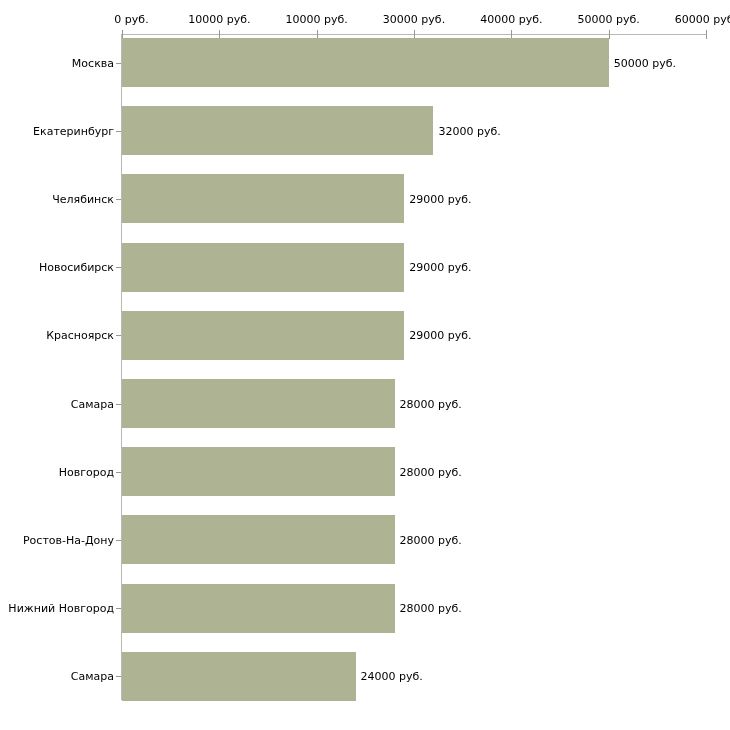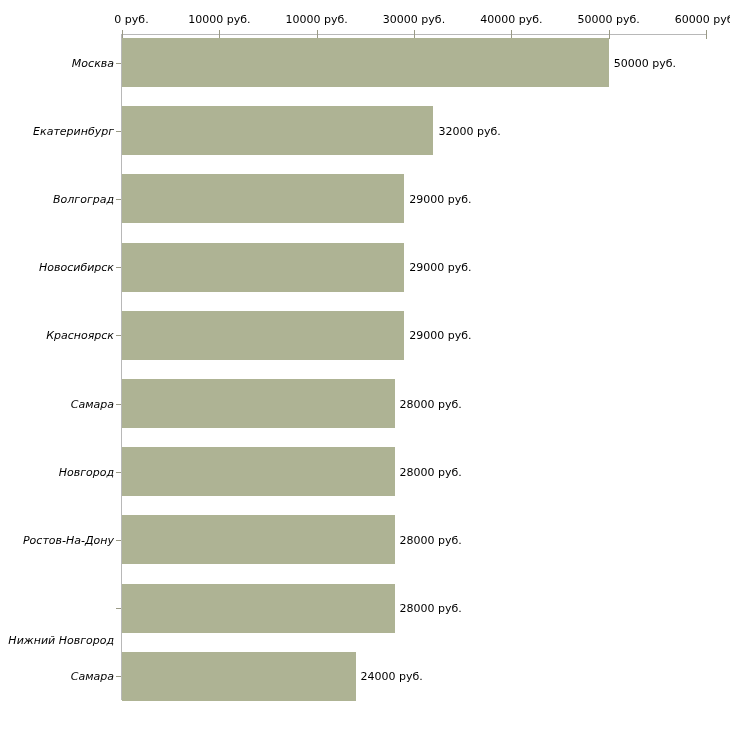--- a/index.html
+++ b/index.html
@@ -62,21 +62,20 @@
   }
   .cat-label {
     position: absolute;
     right: 616px;          
     font-size: 11px;
     color: #000000;
     white-space: nowrap;
     text-align: right;
     line-height: 13px;
     transform: translateY(-50%);
-    font-style: italic;
   }
 
   
   .bar {
     position: absolute;
     left: 122px;
     background: #aeb394;
   }
   .bar-value {
     position: absolute;
@@ -110,33 +109,33 @@
       <div class="x-tick-label" style="left: 608.667px;">50000 руб.</div>
       <div class="x-tick" style="left: 706px;"></div>
       <div class="x-tick-label" style="left: 706px;">60000 руб.</div>
     </div>
   <div id="y-ticks-layer">
       <div class="y-tick" style="top: 63px;"></div>
       <div class="cat-label" style="top: 62.5px;">Москва</div>
       <div class="y-tick" style="top: 131px;"></div>
       <div class="cat-label" style="top: 130.7px;">Екатеринбург</div>
       <div class="y-tick" style="top: 199px;"></div>
-      <div class="cat-label" style="top: 198.9px;">Волгоград</div>
+      <div class="cat-label" style="top: 198.9px;">Челябинск</div>
       <div class="y-tick" style="top: 267px;"></div>
       <div class="cat-label" style="top: 267.1px;">Новосибирск</div>
       <div class="y-tick" style="top: 335px;"></div>
       <div class="cat-label" style="top: 335.3px;">Красноярск</div>
       <div class="y-tick" style="top: 404px;"></div>
       <div class="cat-label" style="top: 403.5px;">Самара</div>
       <div class="y-tick" style="top: 472px;"></div>
       <div class="cat-label" style="top: 471.7px;">Новгород</div>
       <div class="y-tick" style="top: 540px;"></div>
       <div class="cat-label" style="top: 539.9px;">Ростов-На-Дону</div>
       <div class="y-tick" style="top: 608px;"></div>
-      <div class="cat-label" style="top: 608.1px; margin-top: 32px;">Нижний Новгород</div>
+      <div class="cat-label" style="top: 608.1px;">Нижний Новгород</div>
       <div class="y-tick" style="top: 676px;"></div>
       <div class="cat-label" style="top: 676.3px;">Самара</div>
     </div>
   <div id="bars-layer">
       <div class="bar" style="top: 38px; height: 49px; width: 486.667px; background: rgb(174, 179, 148);"></div>
       <div class="bar-value" style="left: 613.667px; top: 62.5px;">50000 руб.</div>
       <div class="bar" style="top: 106.2px; height: 49px; width: 311.467px; background: rgb(174, 179, 148);"></div>
       <div class="bar-value" style="left: 438.467px; top: 130.7px;">32000 руб.</div>
       <div class="bar" style="top: 174.4px; height: 49px; width: 282.267px; background: rgb(174, 179, 148);"></div>
       <div class="bar-value" style="left: 409.267px; top: 198.9px;">29000 руб.</div>

